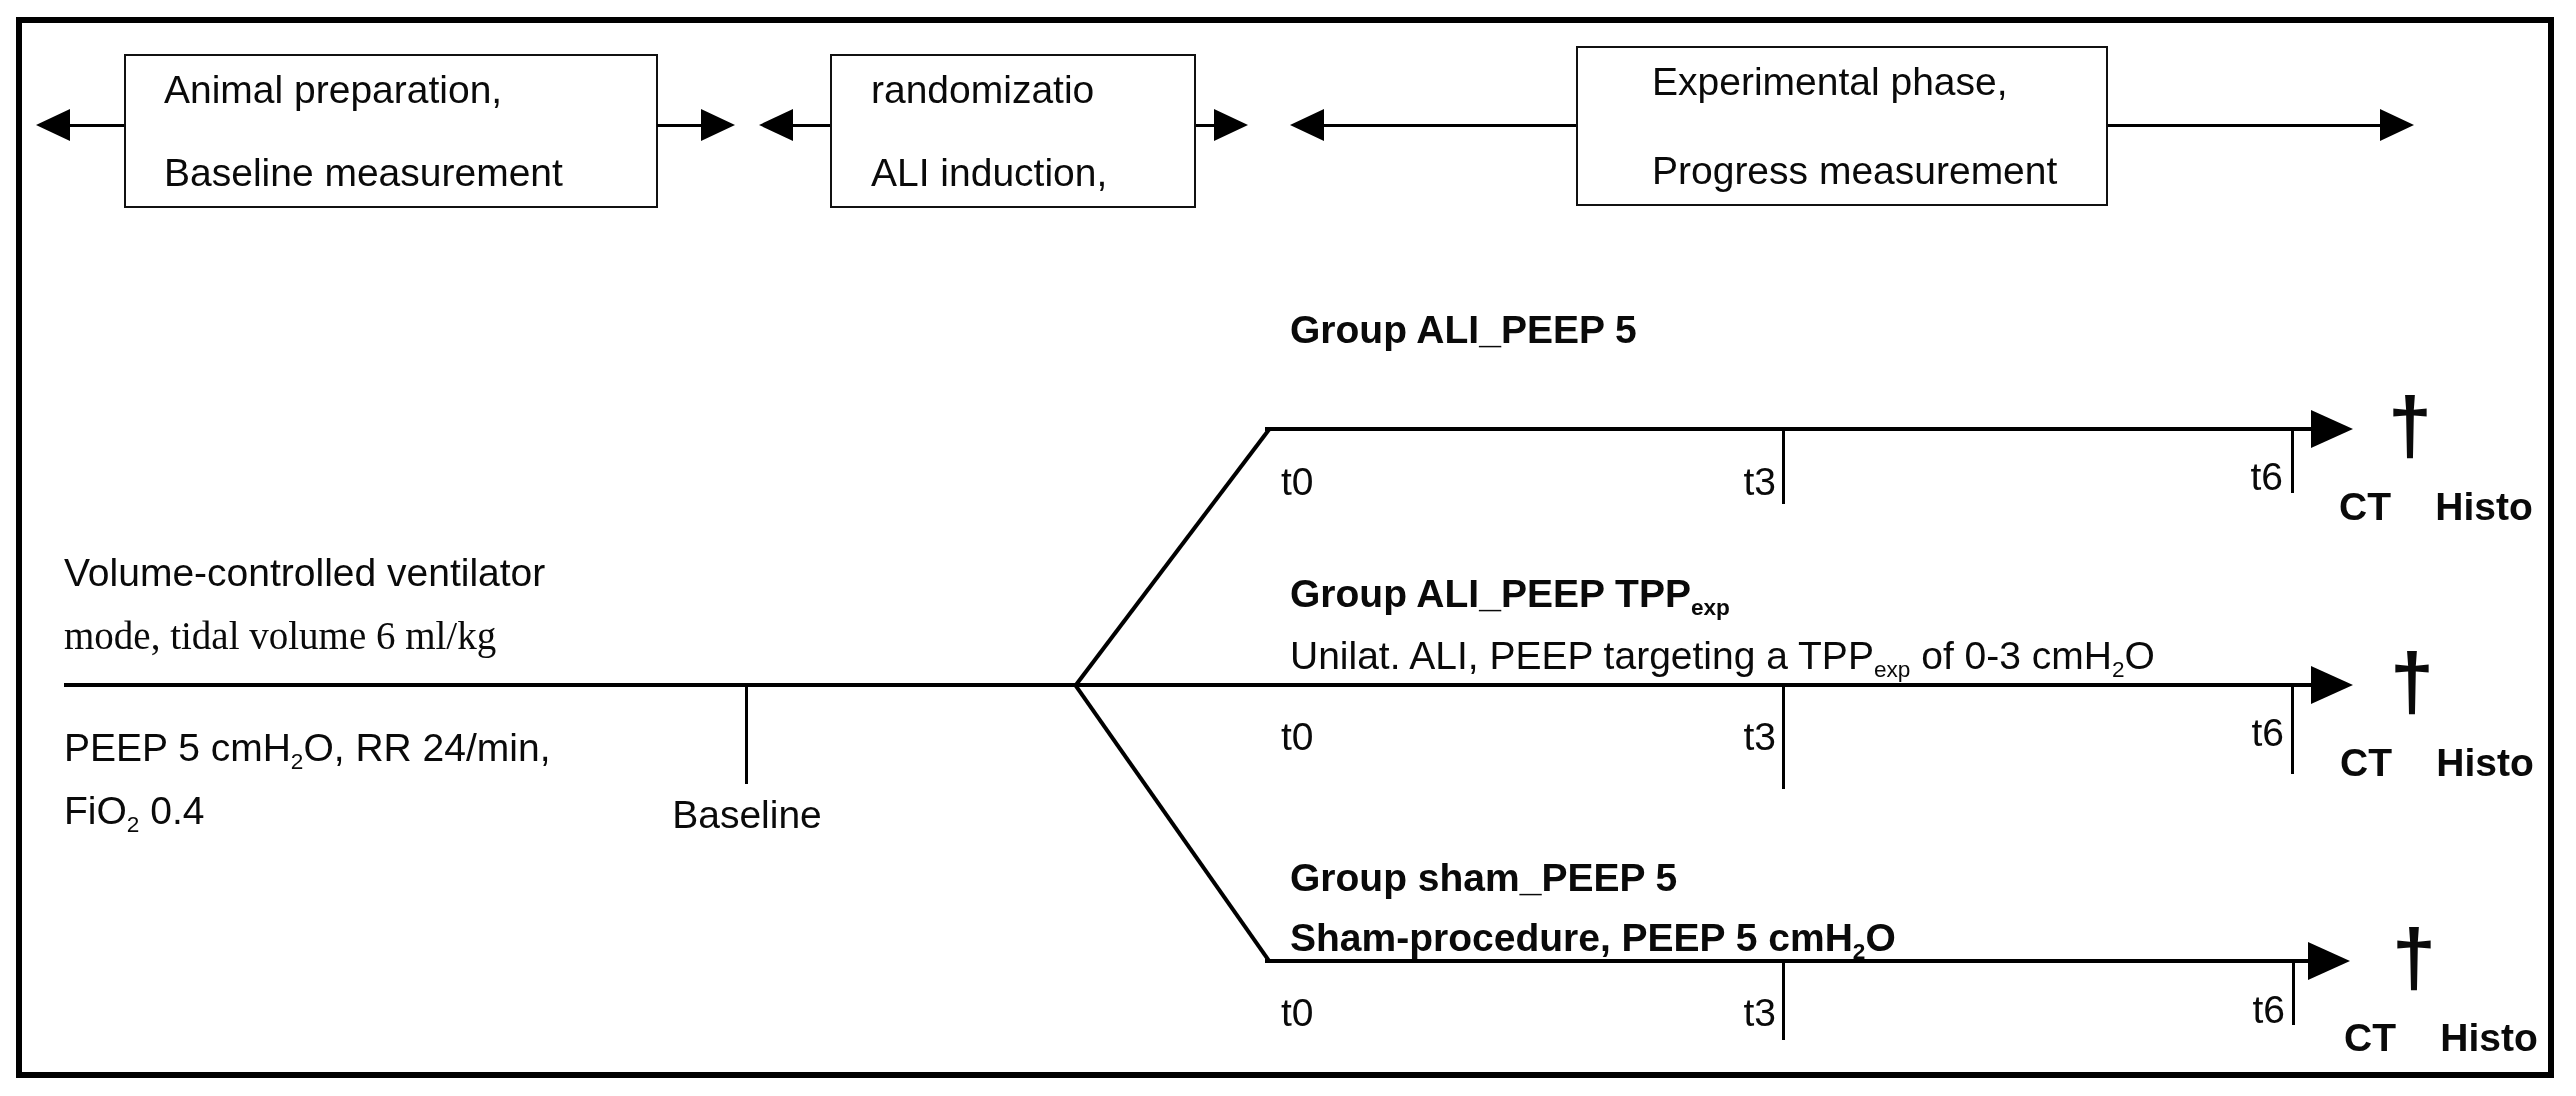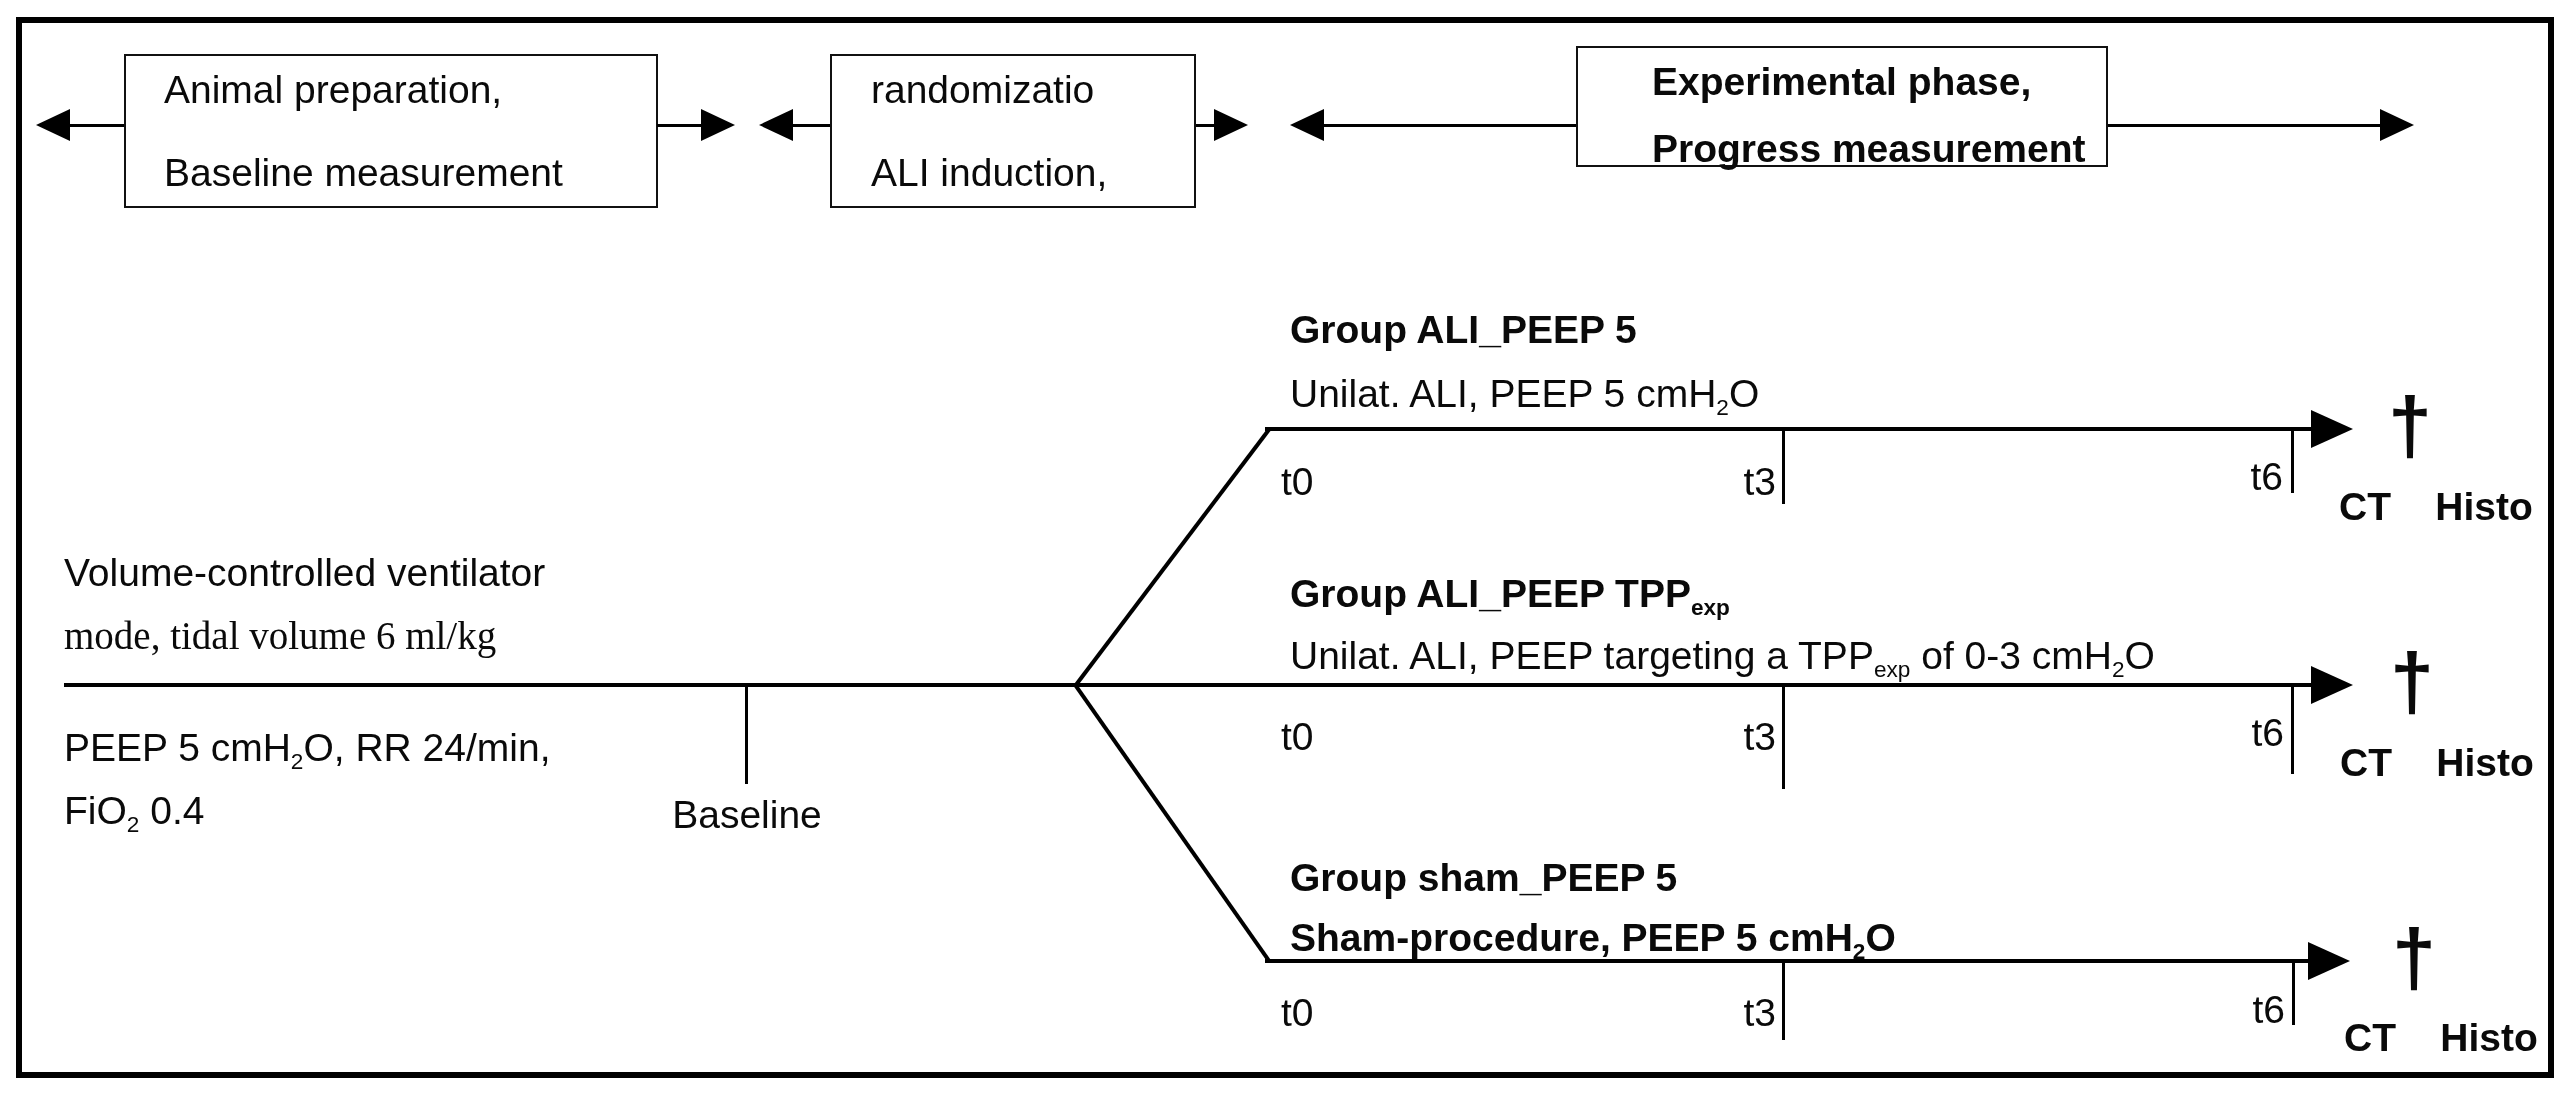--- a/index.html
+++ b/index.html
@@ -82,21 +82,21 @@
   <div class="box" style="left:124px; top:54px; width:534px; height:154px; padding-left:38px;">
     <div>Animal preparation,</div>
     <div>Baseline measurement</div>
   </div>
 
   <div class="box" style="left:830px; top:54px; width:366px; height:154px; padding-left:39px;">
     <div>randomizatio</div>
     <div>ALI induction,</div>
   </div>
 
-  <div class="box" style="left:1576px; top:46px; width:532px; height:121px; padding-left:74px;font-weight:bold;">
+  <div class="box" style="left:1576px; top:46px; width:532px; height:160px; padding-left:74px;">
     <div>Experimental phase,</div>
     <div>Progress measurement</div>
   </div>
 
   <div class="head-l" style="left:36px; top:109px;"></div>
   <div class="shaft" style="left:70px; top:124px; width:54px;"></div>
 
   <div class="shaft" style="left:657px; top:124px; width:44px;"></div>
   <div class="head-r" style="left:701px; top:109px;"></div>
   <div class="head-l" style="left:759px; top:109px;"></div>
@@ -119,21 +119,20 @@
 
   <div class="vtick" style="left:745px; top:685px; height:99px;"></div>
   <div class="label center" style="left:747px; top:814px;">Baseline</div>
 
   <svg width="2576" height="1097" viewBox="0 0 3837 1634">
     <line x1="1602" y1="1021" x2="1890" y2="640" stroke="#000000" stroke-width="6"></line>
     <line x1="1602" y1="1021" x2="1890" y2="1431" stroke="#000000" stroke-width="6"></line>
   </svg>
 
   <div class="label vcenter bold" style="left:1290px; top:329px;"><span>Group ALI_PEEP 5</span></div>
-  <div class="label vcenter" style="left:1290px; top:393px;"><span>Unilat. ALI, PEEP 5 cmH</span><sub>2</sub><span>O</span></div>
 
   <div class="hline" style="left:1265px; top:427px; width:1047px;"></div>
   <div class="ghead-r" style="left:2311px; top:410px;"></div>
 
   <div class="vtick" style="left:1782px; top:429px; height:75px;"></div>
   <div class="vtick" style="left:2291px; top:429px; height:64px;"></div>
 
   <div class="label vcenter" style="left:1281px; top:481px;">t0</div>
   <div class="label rend" style="left:1776px; top:481px;">t3</div>
   <div class="label rend" style="left:2283px; top:476px;">t6</div>

